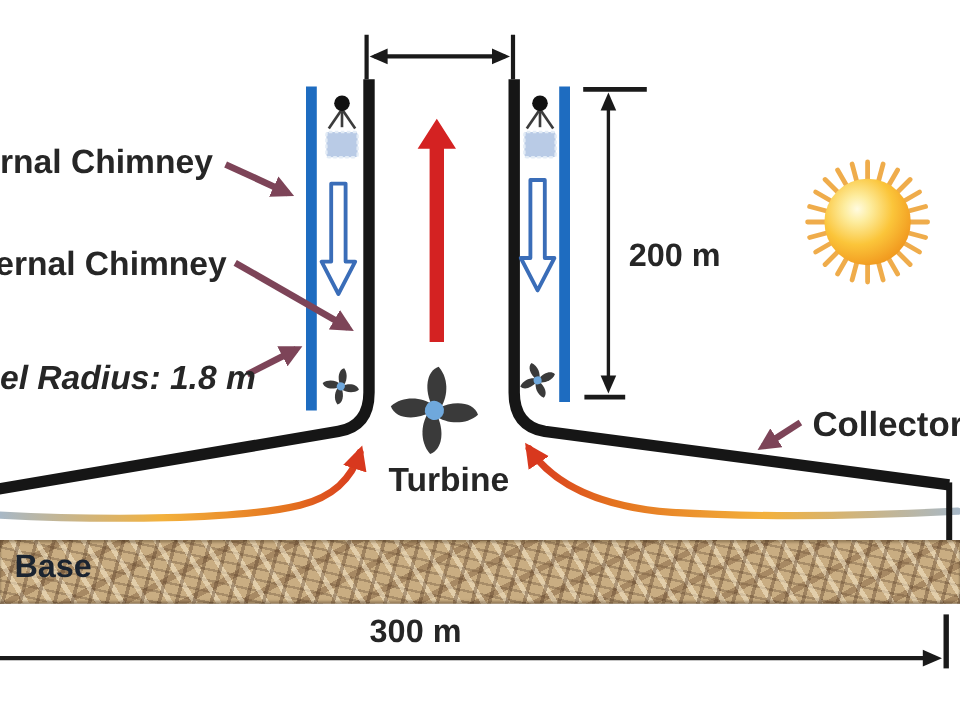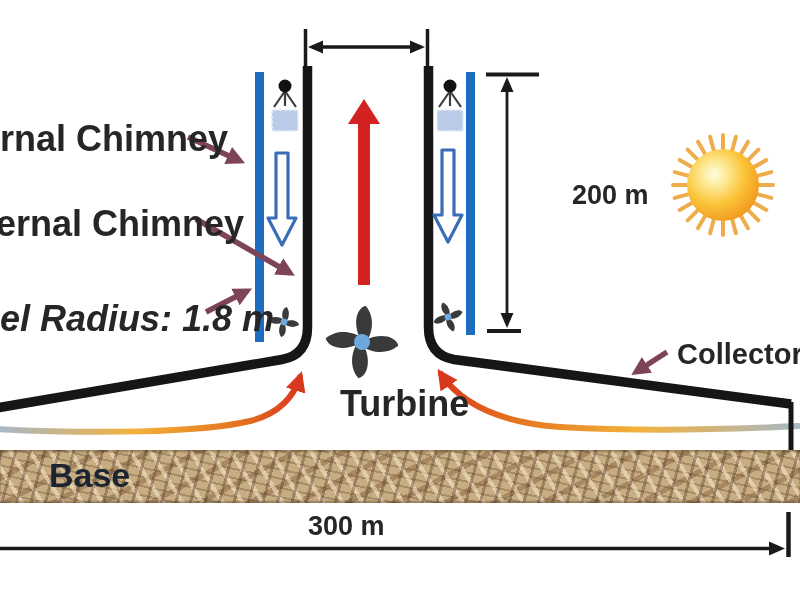--- a/index.html
+++ b/index.html
@@ -5,33 +5,33 @@
   html,body{margin:0;padding:0;background:#ffffff;}
   .canvas{
     position:relative;width:800px;height:600px;overflow:hidden;
     background:#ffffff;font-family:"Liberation Sans",sans-serif;
   }
   .canvas svg{position:absolute;left:0;top:0;}
   .lbl{
     position:absolute;font-weight:bold;color:var(--label_text,#262626);
     line-height:1.05;white-space:nowrap;
   }
-  .lbl-big{font-size:36px;}
+  .lbl-big{font-size:28px;}
   .lbl-dim{font-size:27px;}
   .base-band{
     position:absolute;left:0;top:450px;width:800px;height:53px;
     background-color:var(--base_tan,#c9ad82);
     background-image:
       repeating-linear-gradient(105deg, rgba(88,60,38,.38) 0 3px, transparent 3px 14px),
       repeating-linear-gradient(58deg, rgba(247,233,203,.55) 0 4px, transparent 4px 17px),
       repeating-linear-gradient(152deg, rgba(120,87,56,.42) 0 5px, transparent 5px 23px),
       repeating-linear-gradient(12deg, rgba(78,54,34,.28) 0 2px, transparent 2px 9px);
     box-shadow:inset 0 2px 2px rgba(60,40,20,.35), inset 0 -2px 2px rgba(60,40,20,.35);
   }
-  .base-label{color:var(--base_text,#1b2430);font-size:34px;margin-left:37px;}
+  .base-label{color:var(--base_text,#1b2430);font-size:27px;}
   
   .wall{stroke:var(--wall_black,#161616);stroke-width:9.5;fill:none;}
   .wall-thin{stroke:var(--wall_black,#161616);stroke-width:5;fill:none;}
   .bluebar{stroke:var(--external_chimney_blue,#1e6cc0);stroke-width:9;fill:none;}
   .dimline{stroke:#1a1a1a;fill:none;}
   .dimfill{fill:#1a1a1a;}
   .ann{stroke:var(--annotation_maroon,#7d4458);stroke-width:5.5;fill:none;}
   .annhead{fill:var(--annotation_maroon,#7d4458);}
   .flowhead{fill:var(--flow_hot,#d8381e);}
   .red-up{fill:var(--updraft_red,#d42222);}
@@ -170,19 +170,19 @@
       </g>
       <circle r="36" fill="url(#sunBody)"></circle>
     </g>
   </svg>
 
   <div class="base-band"></div>
 
   <div class="lbl lbl-big" style="left:0;top:120px;">rnal Chimney</div>
   <div class="lbl lbl-big" style="left:-4px;top:205px;">ernal Chimney</div>
   <div class="lbl lbl-big" style="left:0;top:300px;font-style:italic;">el Radius: 1.8 m</div>
-  <div class="lbl lbl-dim" style="left:524px;top:181px;margin-left:48px;">200 m</div>
-  <div class="lbl lbl-big" style="left:318px;top:385px;width:112px;text-align:center;margin-left:22px;">Turbine</div>
+  <div class="lbl lbl-dim" style="left:524px;top:199px;">200 m</div>
+  <div class="lbl lbl-big" style="left:318px;top:385px;width:112px;text-align:center;">Turbine</div>
   <div class="lbl" style="left:677px;top:339px;font-size:29px;">Collector</div>
   <div class="lbl base-label" style="left:12px;top:458px;">Base</div>
   <div class="lbl lbl-dim" style="left:308px;top:512px;">300 m</div>
 
 </div>
 
 </body></html>

